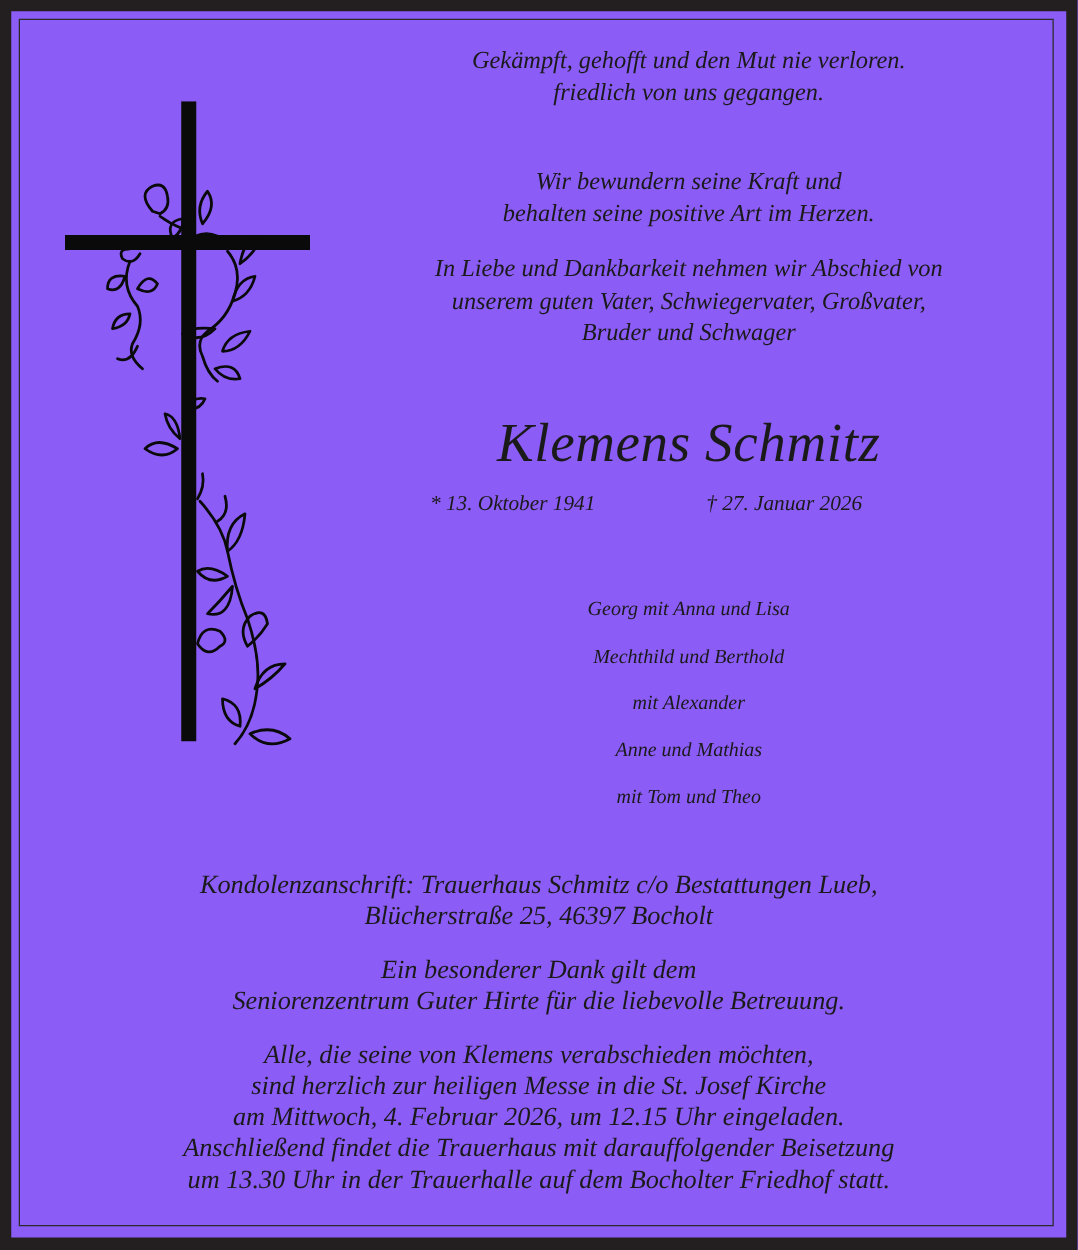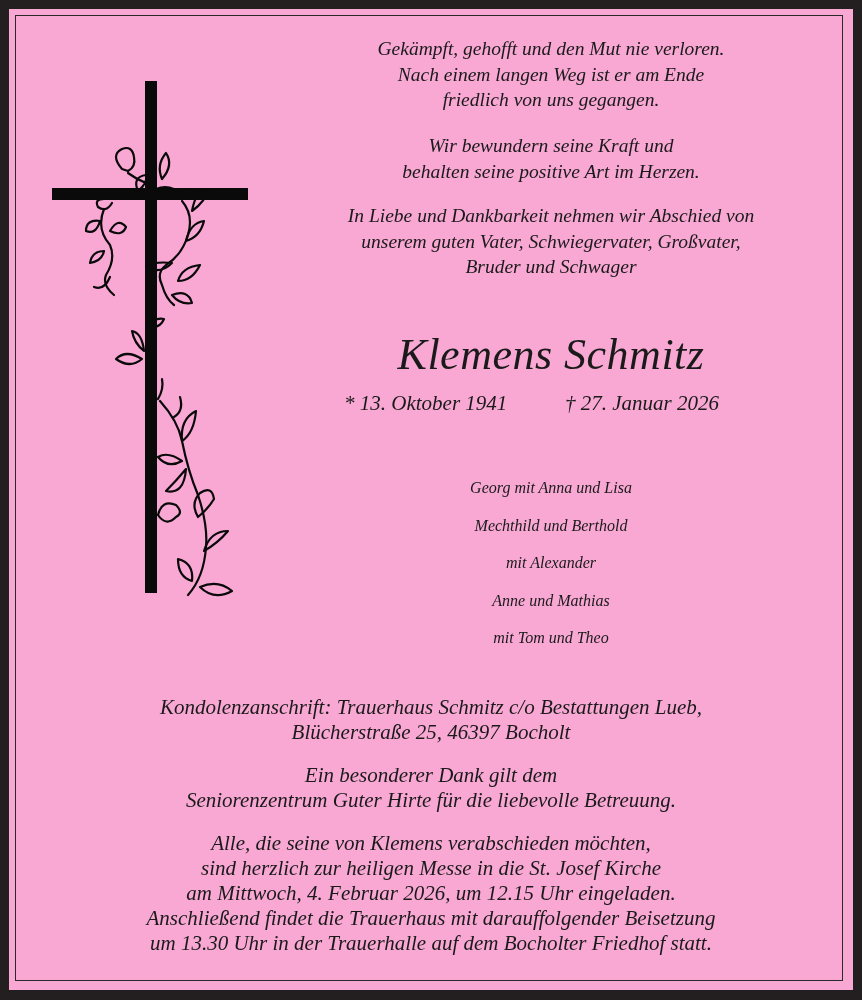--- a/index.html
+++ b/index.html
@@ -1,33 +1,33 @@
 <!DOCTYPE html>
 <html><head>
 <meta charset="utf-8">
 <style>
   html, body { margin:0; padding:0; }
   body {
     width:862px; height:1000px; background:#231f20; position:relative; overflow:hidden;
     font-family:"Liberation Serif","DejaVu Serif",serif; color:#1a1a1a;
   }
   .paper {
-    position:absolute; left:9px; top:9px; width:844px; height:981px; background:#f9a8d4;
+    position:absolute; left:9px; top:9px; width:844px; height:981px; background:#8b5cf6;
   }
   .inner-frame {
     position:absolute; left:6px; top:6px; width:828px; height:966px;
     border:1.6px solid #2a2a2a; box-sizing:border-box;
   }
   .cross {
     position:absolute; left:43px; top:72px; width:200px; height:520px;
   }
   .txt { position:absolute; text-align:center; font-style:italic; white-space:nowrap; }
   .verse { left:282px; width:520px; font-size:19.5px; line-height:25.5px; }
   .name { left:282px; width:520px; top:318px; font-size:44px; line-height:56px; letter-spacing:0.5px; }
-  .dates { top:380px; font-size:21px; line-height:28px; }
+  .dates { top:380px; font-size:17px; line-height:28px; }
   .born { left:335px; }
   .died { left:556px; }
   .family { left:282px; width:520px; top:460px; font-size:16px; line-height:37.5px; }
   .footer { left:20px; width:804px; font-size:21px; line-height:25px; }
   .line { display:block; }
 </style>
 </head>
 <body>
 
 <div class="paper">
@@ -71,21 +71,20 @@
       <path d="M146 436 q10 -8 16 -18 q-2 -14 -14 -6 q-10 10 -2 24 z"></path>
       <path d="M124 424 q-14 -6 -18 10 q8 12 18 2 q8 -4 0 -12 z"></path>
       <path d="M152 470 q14 -8 24 -20 q-18 0 -24 20 z"></path>
       <path d="M140 500 q-14 -4 -14 -22 q16 4 14 22 z"></path>
       <path d="M148 506 q18 -8 32 4 q-18 10 -32 -4 z"></path>
     </g>
   </svg>
 
   <div class="txt verse" style="top:27px;">
     <span class="line">Gekämpft, gehofft und den Mut nie verloren.</span>
-    <span class="line">Nach einem langen Weg ist er am Ende</span>
     <span class="line">friedlich von uns gegangen.</span>
   </div>
   <div class="txt verse" style="top:124px;">
     <span class="line">Wir bewundern seine Kraft und</span>
     <span class="line">behalten seine positive Art im Herzen.</span>
   </div>
   <div class="txt verse" style="top:194px;font-style:italic;">
     <span class="line">In Liebe und Dankbarkeit nehmen wir Abschied von</span>
     <span class="line">unserem guten Vater, Schwiegervater, Großvater,</span>
     <span class="line">Bruder und Schwager</span>

